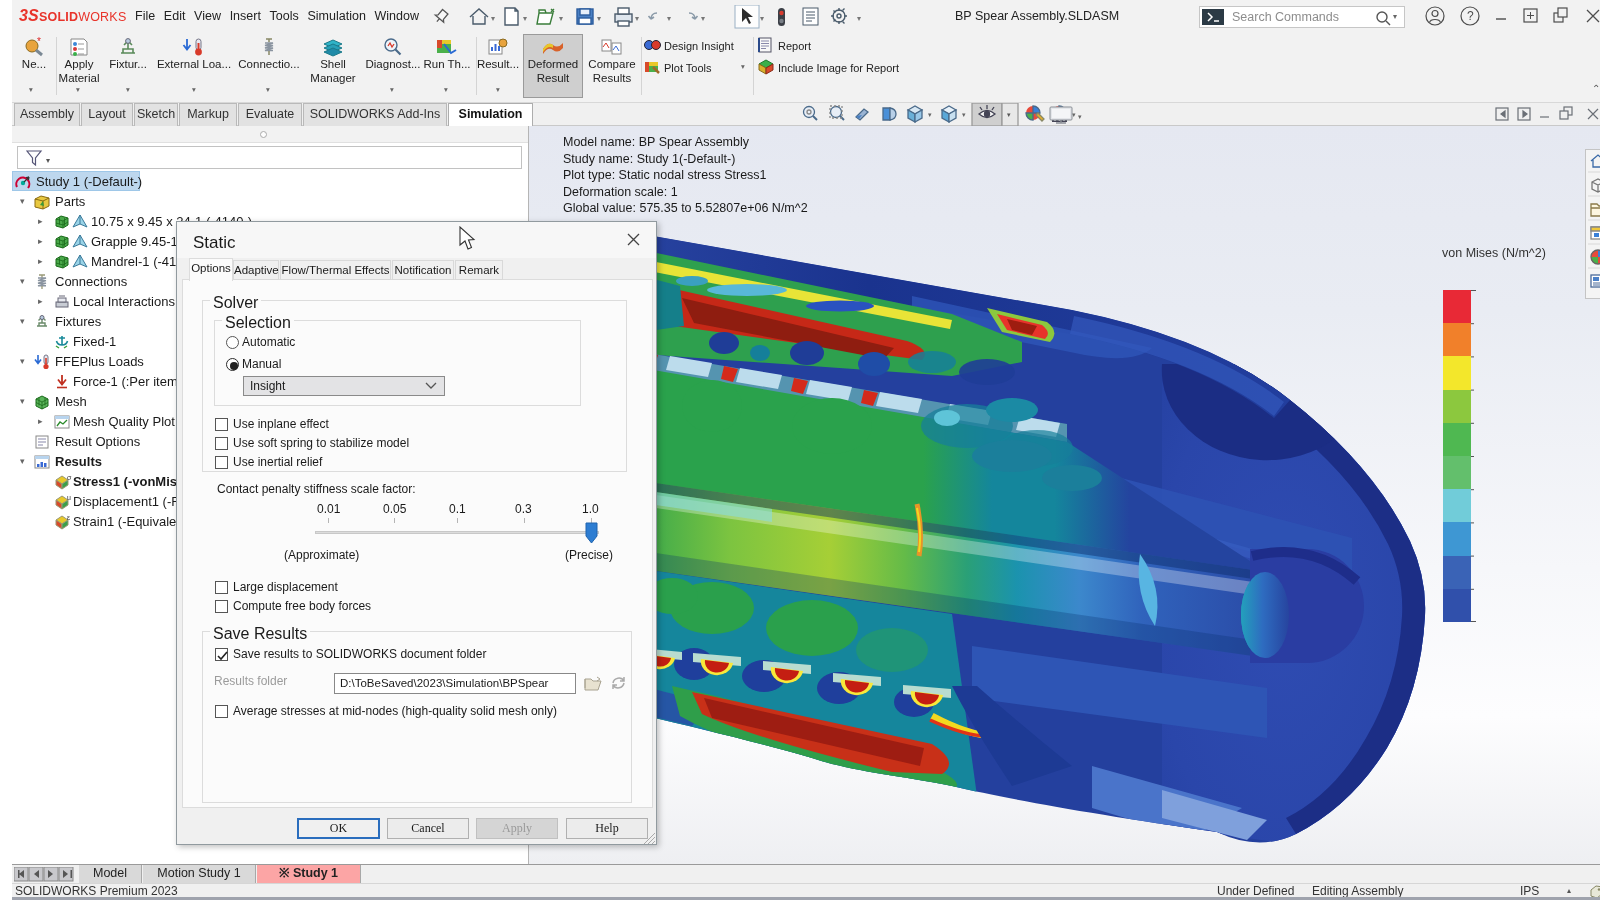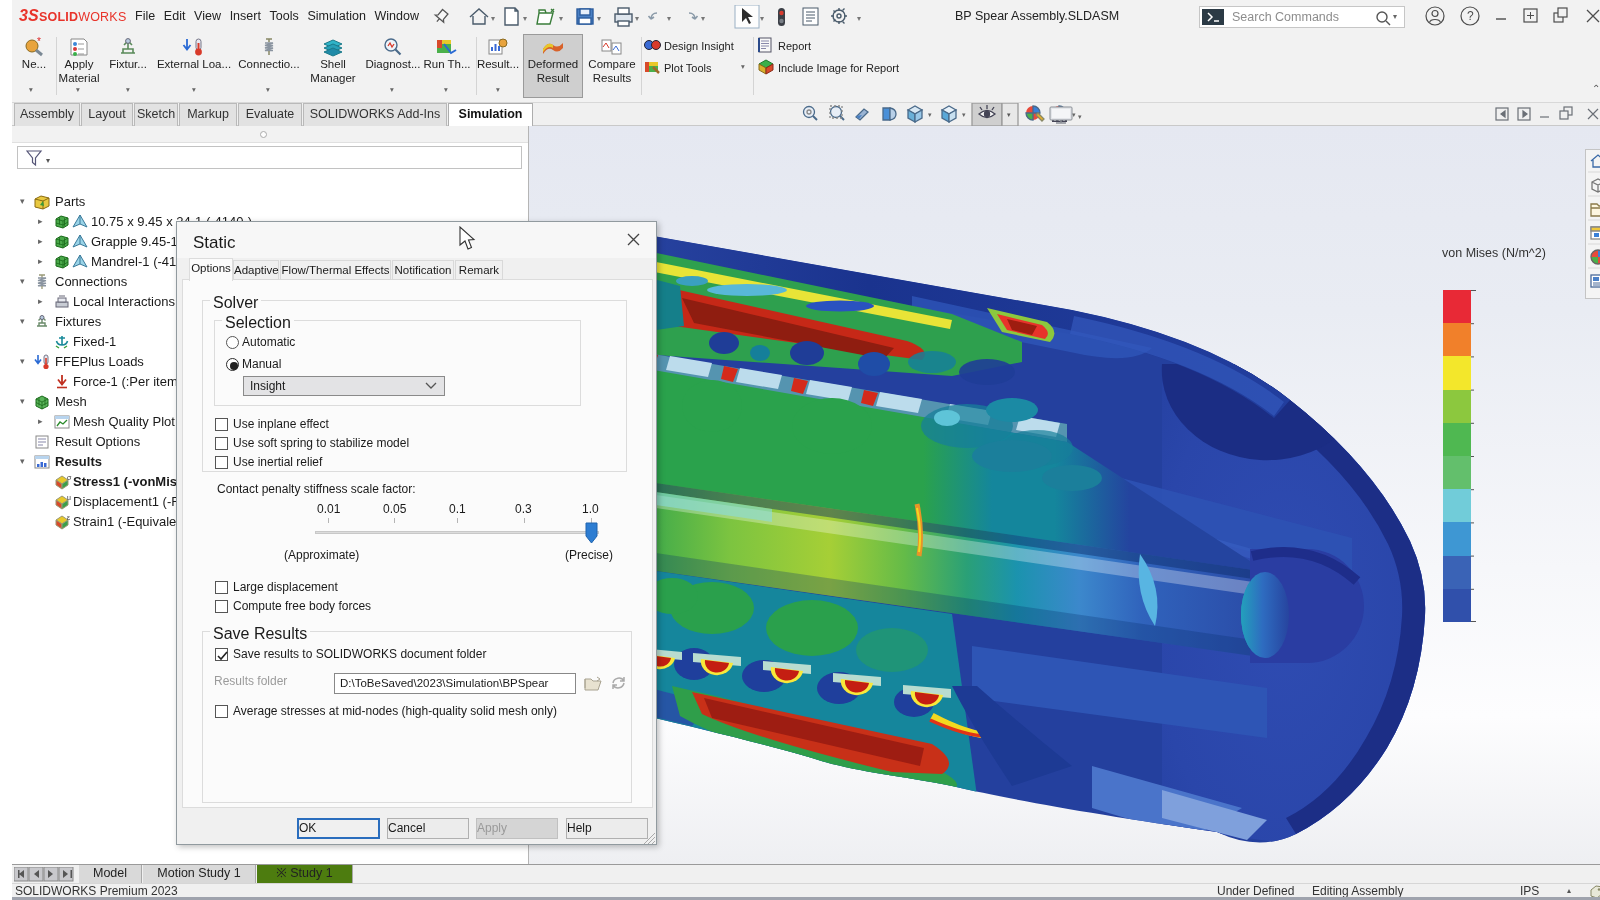--- a/index.html
+++ b/index.html
@@ -498,20 +498,27 @@
 <circle cx="1295" cy="480" r="57" fill="#2a3da2"></circle>
 <rect x="1238" y="423" width="60" height="114" fill="#2a3da2"></rect>
 <path d="M1240,430 Q1300,415 1345,455" stroke="#1e2d8a" stroke-width="10" fill="none"></path>
 <ellipse cx="1253" cy="489" rx="24" ry="43" fill="url(#capg)"></ellipse>
 <path d="M1128,428 Q1152,462 1143,500 Q1122,468 1128,428 Z" fill="#58b5e2"></path>
 
 <ellipse cx="1000" cy="330" rx="40" ry="16" fill="#1b7f9b"></ellipse>
 <ellipse cx="1060" cy="352" rx="30" ry="13" fill="#1b7f9b"></ellipse>
 </g>
 </svg>
+<div class="abs" style="left:551px;top:8px;font-size:12.5px;color:#1a1a1a;line-height:16.5px">
+Model name: BP Spear Assembly<br>
+Study name: Study 1(-Default-)<br>
+Plot type: Static nodal stress Stress1<br>
+Deformation scale: 1<br>
+Global value: 575.35 to 5.52807e+06 N/m^2
+</div>
 <div class="abs" style="left:1430px;top:120px;font-size:12.5px;color:#333">von Mises (N/m^2)</div>
 <div class="abs" style="left:1431px;top:164px;width:28px;height:332px">
 <div style="height:33.2px;background:#e82936"></div>
 <div style="height:33.2px;background:#f1802a"></div>
 <div style="height:33.2px;background:#f3e72b"></div>
 <div style="height:33.2px;background:#8cc83e"></div>
 <div style="height:33.2px;background:#4fb851"></div>
 <div style="height:33.2px;background:#63bf6c"></div>
 <div style="height:33.2px;background:#71ccd9"></div>
 <div style="height:33.2px;background:#3e97d3"></div>
@@ -564,20 +571,29 @@
 </style>
 <div class="abs" style="left:0;top:0;width:516px;height:17px;background:#f2f2f2;border-bottom:1px solid #e0e0e0"></div>
 <div class="abs" style="left:248px;top:5px;width:7px;height:7px;border:1px solid #aaa;border-radius:50%;background:#fdfdfd"></div>
 <div class="abs" style="left:5px;top:20px;width:505px;height:23px;border:1px solid #c2c2c2;background:#fff">
 <svg style="position:absolute;left:8px;top:3px" width="30" height="17">
           <path d="M1 1 h14 l-5.5 7 v7 l-3 -2.5 v-4.5 z" fill="#fdfdfd" stroke="#557" stroke-width="1.2"></path>
           <text x="20" y="13" font-size="8" fill="#555">▾</text>
         </svg>
 </div>
 
+<div class="trow" style="top:46px;width:516px">
+        <div class="abs" style="left:0;top:-1px;width:128px;height:20px;background:#bdd7ee;border:1px solid #9ec7e8"></div>
+<svg class="ic" style="left:3px" width="18" height="16">
+          <path d="M2 13 a6.5 6.5 0 1 1 11 1" fill="none" stroke="#c03" stroke-width="2"></path>
+          <circle cx="8" cy="9" r="2.2" fill="#0a9"></circle>
+          <path d="M9 8 l5 -5 m0 0 l-3 0.5 m3 -0.5 l-0.5 3" stroke="#333" stroke-width="1.2" fill="none"></path>
+        </svg>
+<div class="tx" style="left:24px">Study 1 (-Default-)</div>
+      </div>
 <div class="trow" style="top:66px">
         <div class="ar" style="left:8px">▾</div>
 <svg class="ic" style="left:22px" width="16" height="16">
           <path d="M1 5 l6 -3 l8 2 v8 l-6 3 l-8 -2 z" fill="#e8c840" stroke="#8a6a10"></path>
           <path d="M1 5 l8 2 l6 -3 M9 7 v8" fill="none" stroke="#8a6a10"></path>
           <path d="M9 7 l-3 4 l4 1 z" fill="#3a9a3a"></path>
         </svg>
 <div class="tx" style="left:43px">Parts</div>
       </div>
 <div class="trow" style="top:86px">
@@ -737,21 +753,21 @@
 <div class="abs" style="left:0;top:0;width:479px;height:36px;background:#f7f7f7"></div>
 <div class="abs" style="left:16px;top:11px;font-size:17px">Static</div>
 <svg class="abs" style="left:448px;top:9px" width="18" height="18">
         <path d="M3 3 l11 11 M14 3 l-11 11" stroke="#444" stroke-width="1.3"></path>
       </svg>
 <style>
 .dtab{position:absolute;top:38px;height:20px;background:#f0f0f0;border:1px solid #d9d9d9;font-size:11.5px;text-align:center;line-height:19px;color:#1a1a1a;white-space:nowrap}
 .gbox{position:absolute;border:1px solid #dcdcdc;}
 .glab{position:absolute;background:#fbfbfb;padding:0 3px;font-size:16px;}
 .cb{position:absolute;width:13px;height:13px;background:#fff;border:1px solid #555;}
-.dlbtn{position:absolute;top:596px;width:82px;height:21px;background:#ececec;border:1px solid #b0b0b0;font-size:12px;text-align:left;line-height:19px;}
+.dlbtn{position:absolute;top:596px;width:82px;height:21px;background:#ececec;border:1px solid #b0b0b0;font-size:12px;text-align:center;line-height:19px;font-family:Liberation Serif, serif;}
 </style>
 <div class="abs" style="left:5px;top:57px;width:471px;height:529px;background:#fbfbfb;border:1px solid #dcdcdc"></div>
 <div class="dtab" style="left:56px;width:46px">Adaptive</div>
 <div class="dtab" style="left:103px;width:111px">Flow/Thermal Effects</div>
 <div class="dtab" style="left:215px;width:62px">Notification</div>
 <div class="dtab" style="left:278px;width:48px">Remark</div>
 <div class="dtab" style="left:12px;top:36px;width:44px;height:23px;background:#fbfbfb;border-color:#dcdcdc;border-bottom:none">Options</div>
 <div class="gbox" style="left:25px;top:78px;width:425px;height:172px"></div>
 <div class="glab" style="left:33px;top:72px">Solver</div>
 <div class="gbox" style="left:37px;top:98px;width:367px;height:86px"></div>
@@ -836,21 +852,21 @@
         </g>
         <g fill="#555" stroke="none">
           <path d="M10 3 l-5 4 l5 4 z M4 3 v8 h1.5 v-8 z"></path>
           <path d="M25 3 l-5 4 l5 4 z"></path>
           <path d="M34 3 l5 4 l-5 4 z"></path>
           <path d="M49 3 l5 4 l-5 4 z M58 3 v8 h-1.5 v-8 z"></path>
         </g>
       </svg>
 <div class="btab" style="left:67px;width:63px">Model</div>
 <div class="btab" style="left:131px;width:113px">Motion Study 1</div>
-<div class="btab" style="left:245px;width:96px;background:#4d7c0f;font-weight:normal">※ Study 1</div>
+<div class="btab" style="left:245px;width:104px;background:#fca5a5;font-weight:bold">※ Study 1</div>
 </div>
 <div class="abs" id="statusbar">
 <div class="abs" style="left:3px;top:0px">SOLIDWORKS Premium 2023</div>
 <div class="abs" style="left:1205px;top:0px">Under Defined</div>
 <div class="abs" style="left:1300px;top:0px">Editing Assembly</div>
 <div class="abs" style="left:1508px;top:0px">IPS</div>
 <div class="abs" style="left:1555px;top:2px;font-size:8px;color:#555">▴</div>
 <svg class="abs" style="left:1578px;top:1px" width="14" height="12">
         <path d="M1 5 l5 -4 l7 1 l-1 7 l-5 4 l-6 -2 z" fill="#e8e8d8" stroke="#886"></path>
         <circle cx="9" cy="4.5" r="1.2" fill="#886"></circle>

